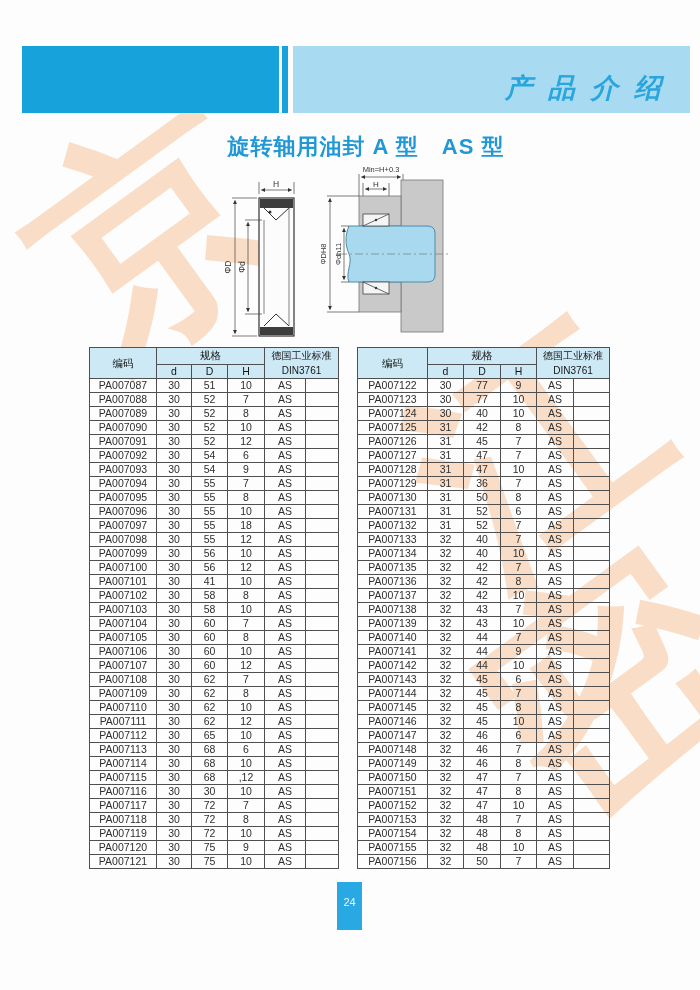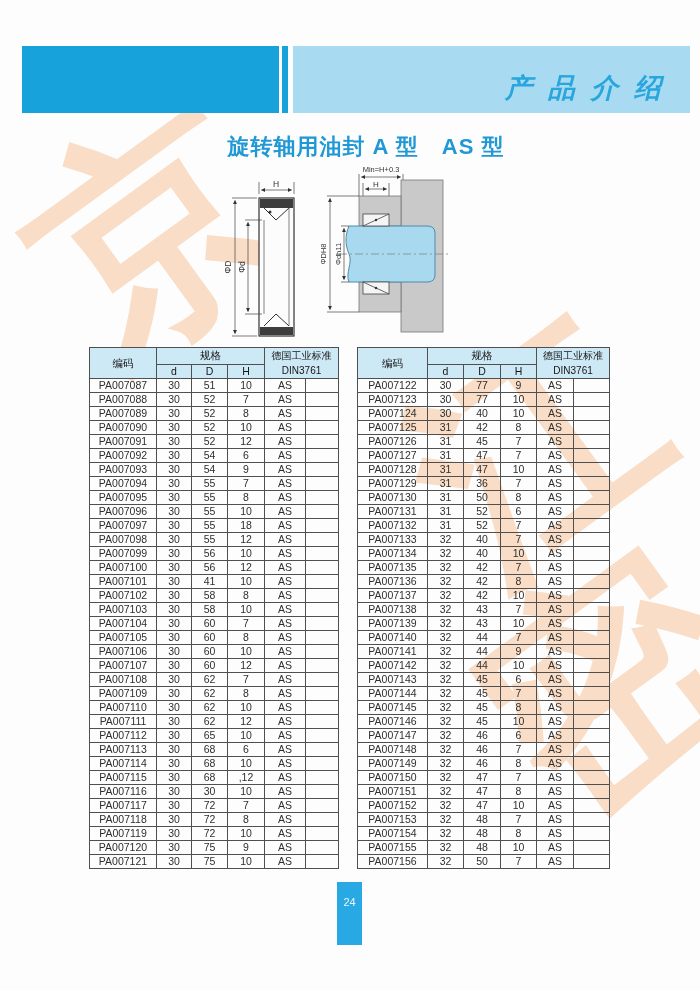--- a/index.html
+++ b/index.html
@@ -37,21 +37,21 @@
         background:transparent;border-radius:24px;}
   .t-left{left:89px;width:249px;}
   .t-right{left:357px;width:252px;}
   th,td{border:1px solid #4f4f4f;padding:0;text-align:center;font-size:10.5px;color:#2e2e2e;
         height:13px;line-height:13px;overflow:hidden;white-space:nowrap;}
   thead th{background:#cde9f6;font-weight:normal;color:#151515;}
   thead tr:first-child th{height:15px;line-height:15px;}
   th.std-head{height:auto;line-height:13px;font-size:10px;margin-left:7px;}
   tbody td{background:transparent;}
 
-  .pagebox{position:absolute;left:337px;top:882px;width:25px;height:63px;background:#29a9e3;
+  .pagebox{position:absolute;left:337px;top:882px;width:25px;height:48px;background:#29a9e3;
         color:#eaf6fc;font-size:11px;text-align:center;padding-top:14px;box-sizing:border-box;z-index:2;}
 </style>
 </head>
 <body>
 
 <div class="page">
 
   <div class="watermark">
     <span class="wm1">京</span>
     <span class="wm2">江</span>

